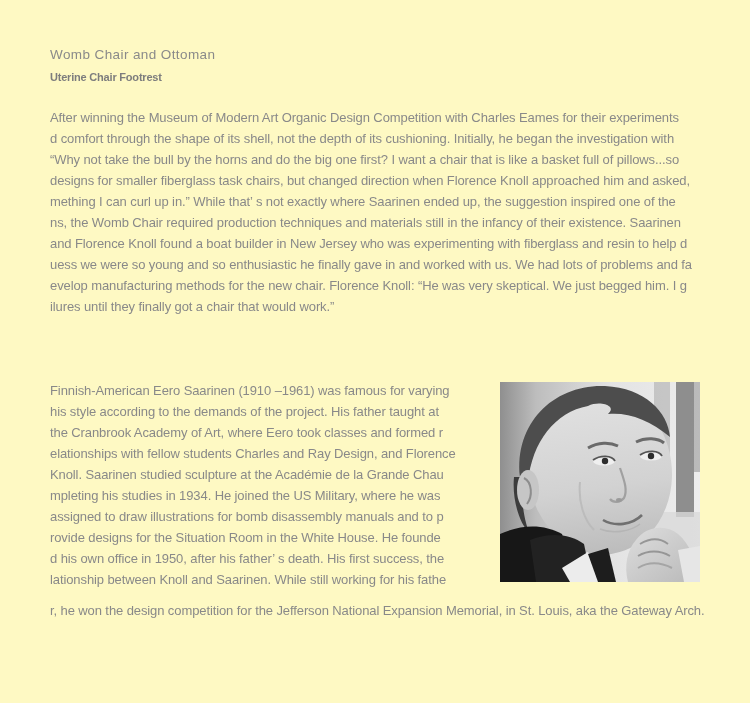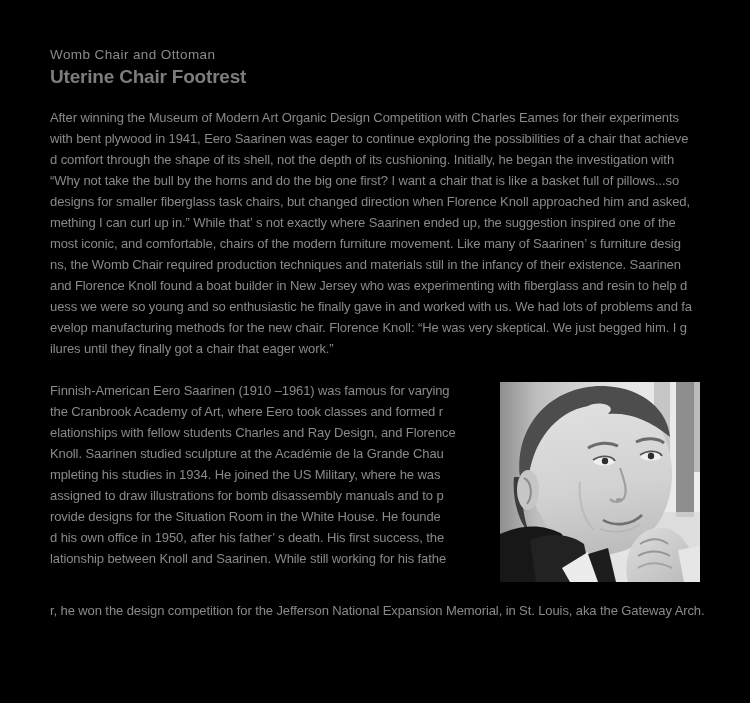--- a/index.html
+++ b/index.html
@@ -1,34 +1,34 @@
 <!DOCTYPE html>
 <html><head>
 <meta charset="utf-8">
 <style>
   html, body { margin: 0; padding: 0; background: #ffffff; }
   .page {
     position: relative;
     width: 750px;
     height: 703px;
-    background: #000000;
+    background: #fef9c3;
     font-family: "Liberation Sans", sans-serif;
     color: #898989;
     overflow: hidden;
   }
   .title-block { position: absolute; left: 50px; top: 44px; }
   .title-line1 {
     font-size: 13.5px;
     line-height: 22px;
     letter-spacing: 0.4px;
     color: #8a8a8a;
     white-space: nowrap;
   }
   .title-line2 {
-    font-size: 19px;
+    font-size: 11px;
     line-height: 22px;
     font-weight: bold;
     letter-spacing: -0.2px;
     color: #7d7d7d;
     white-space: nowrap;
   }
   .para1 { position: absolute; left: 50px; top: 107px; width: 690px; }
   .bio   { position: absolute; left: 50px; top: 380px; width: 460px; }
   .text-line {
     font-size: 13px;
@@ -57,35 +57,34 @@
 
 <div class="page">
 
   <div class="title-block">
     <div class="title-line1">Womb Chair and Ottoman</div>
     <div class="title-line2">Uterine Chair Footrest</div>
   </div>
 
   <div class="para1">
       <div class="text-line">After winning the Museum of Modern Art Organic Design Competition with Charles Eames for their experiments</div>
-      <div class="text-line">with bent plywood in 1941, Eero Saarinen was eager to continue exploring the possibilities of a chair that achieve</div>
       <div class="text-line">d comfort through the shape of its shell, not the depth of its cushioning. Initially, he began the investigation with</div>
       <div class="text-line">“Why not take the bull by the horns and do the big one first? I want a chair that is like a basket full of pillows...so</div>
       <div class="text-line">designs for smaller fiberglass task chairs, but changed direction when Florence Knoll approached him and asked,</div>
       <div class="text-line">mething I can curl up in.” While that’ s not exactly where Saarinen ended up, the suggestion inspired one of the</div>
-      <div class="text-line">most iconic, and comfortable, chairs of the modern furniture movement. Like many of Saarinen’ s furniture desig</div>
       <div class="text-line">ns, the Womb Chair required production techniques and materials still in the infancy of their existence. Saarinen</div>
       <div class="text-line">and Florence Knoll found a boat builder in New Jersey who was experimenting with fiberglass and resin to help d</div>
       <div class="text-line">uess we were so young and so enthusiastic he finally gave in and worked with us. We had lots of problems and fa</div>
       <div class="text-line">evelop manufacturing methods for the new chair. Florence Knoll: “He was very skeptical. We just begged him. I g</div>
-      <div class="text-line">ilures until they finally got a chair that eager work.”</div>
+      <div class="text-line">ilures until they finally got a chair that would work.”</div>
     </div>
 
   <div class="bio">
       <div class="text-line">Finnish-American Eero Saarinen (1910 –1961) was famous for varying</div>
+      <div class="text-line">his style according to the demands of the project. His father taught at</div>
       <div class="text-line">the Cranbrook Academy of Art, where Eero took classes and formed r</div>
       <div class="text-line">elationships with fellow students Charles and Ray Design, and Florence</div>
       <div class="text-line">Knoll. Saarinen studied sculpture at the Académie de la Grande Chau</div>
       <div class="text-line">mpleting his studies in 1934. He joined the US Military, where he was</div>
       <div class="text-line">assigned to draw illustrations for bomb disassembly manuals and to p</div>
       <div class="text-line">rovide designs for the Situation Room in the White House. He founde</div>
       <div class="text-line">d his own office in 1950, after his father’ s death. His first success, the</div>
       <div class="text-line">lationship between Knoll and Saarinen. While still working for his fathe</div>
     </div>
 

